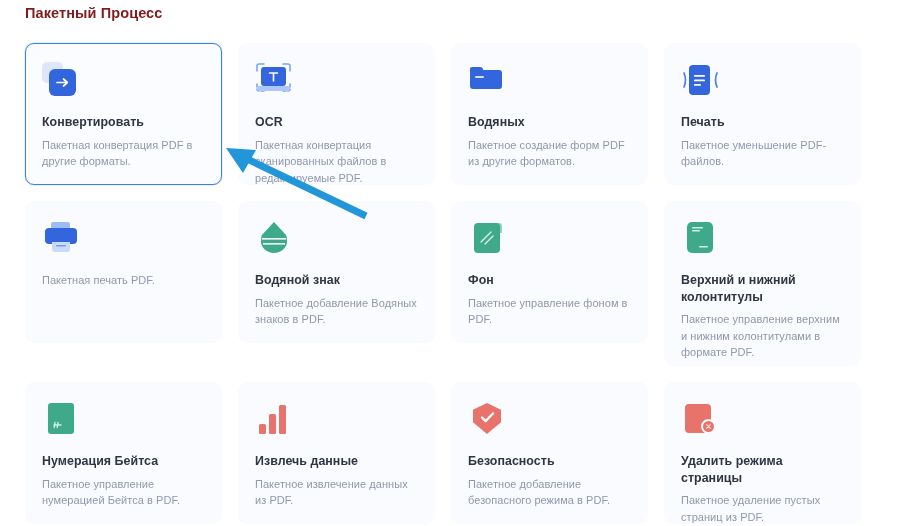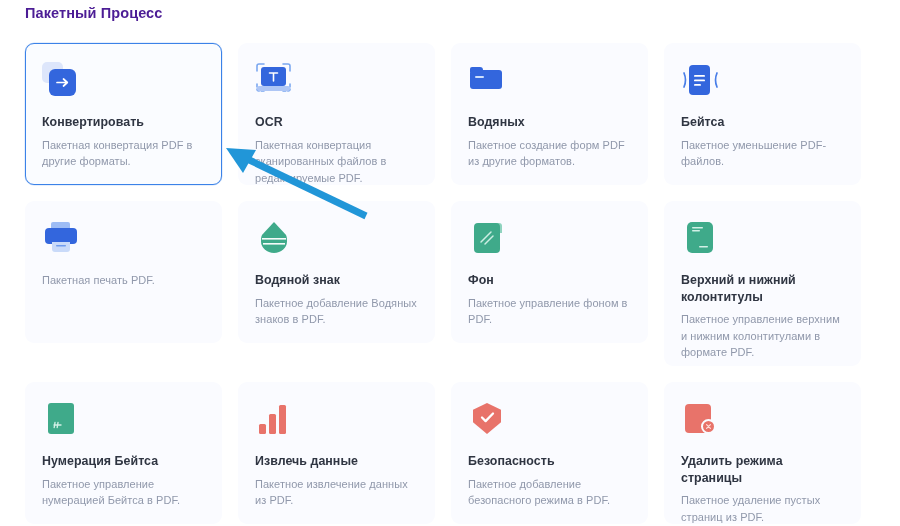--- a/index.html
+++ b/index.html
@@ -12,21 +12,21 @@
     overflow: hidden;
     position: relative;
   }
 
   #page-title {
     position: absolute;
     left: 25px;
     top: 5px;
     font-size: 14.5px;
     font-weight: 600;
-    color: #4c1d95;
+    color: #7f1d1d;
     letter-spacing: 0.1px;
   }
 
   #grid {
     position: absolute;
     left: 25px;
     top: 43px;
     width: 850px;
     display: grid;
     grid-template-columns: repeat(4, 197px);
@@ -252,21 +252,21 @@
           <rect x="5" y="10" width="11" height="1.8" rx="0.9" fill="#ffffff"></rect>
           <rect x="5" y="14.5" width="11" height="1.8" rx="0.9" fill="#ffffff"></rect>
           <rect x="5" y="19" width="7" height="1.8" rx="0.9" fill="#ffffff"></rect>
         </svg>
       </div>
       <svg class="ic" style="left:0;top:3px" width="40" height="30" viewBox="0 0 40 30">
         <path d="M3 8 q3 7 0 14" stroke="#4a7fe8" stroke-width="1.7" fill="none" stroke-linecap="round"></path>
         <path d="M36 8 q-3 7 0 14" stroke="#4a7fe8" stroke-width="1.7" fill="none" stroke-linecap="round"></path>
       </svg>
     </div>
-    <div class="card-title">Бейтса</div>
+    <div class="card-title">Печать</div>
     <div class="card-desc">Пакетное уменьшение PDF-файлов.</div>
   </div>
 
   <div class="card">
     <div class="icon-wrap">
       <div class="ic ic-print-top"></div>
       <div class="ic ic-print-body"></div>
       <div class="ic ic-print-tray">
         <svg width="18" height="10" viewBox="0 0 18 10">
           <rect x="4" y="3" width="10" height="1.5" rx="0.7" fill="#6f9bee"></rect>

